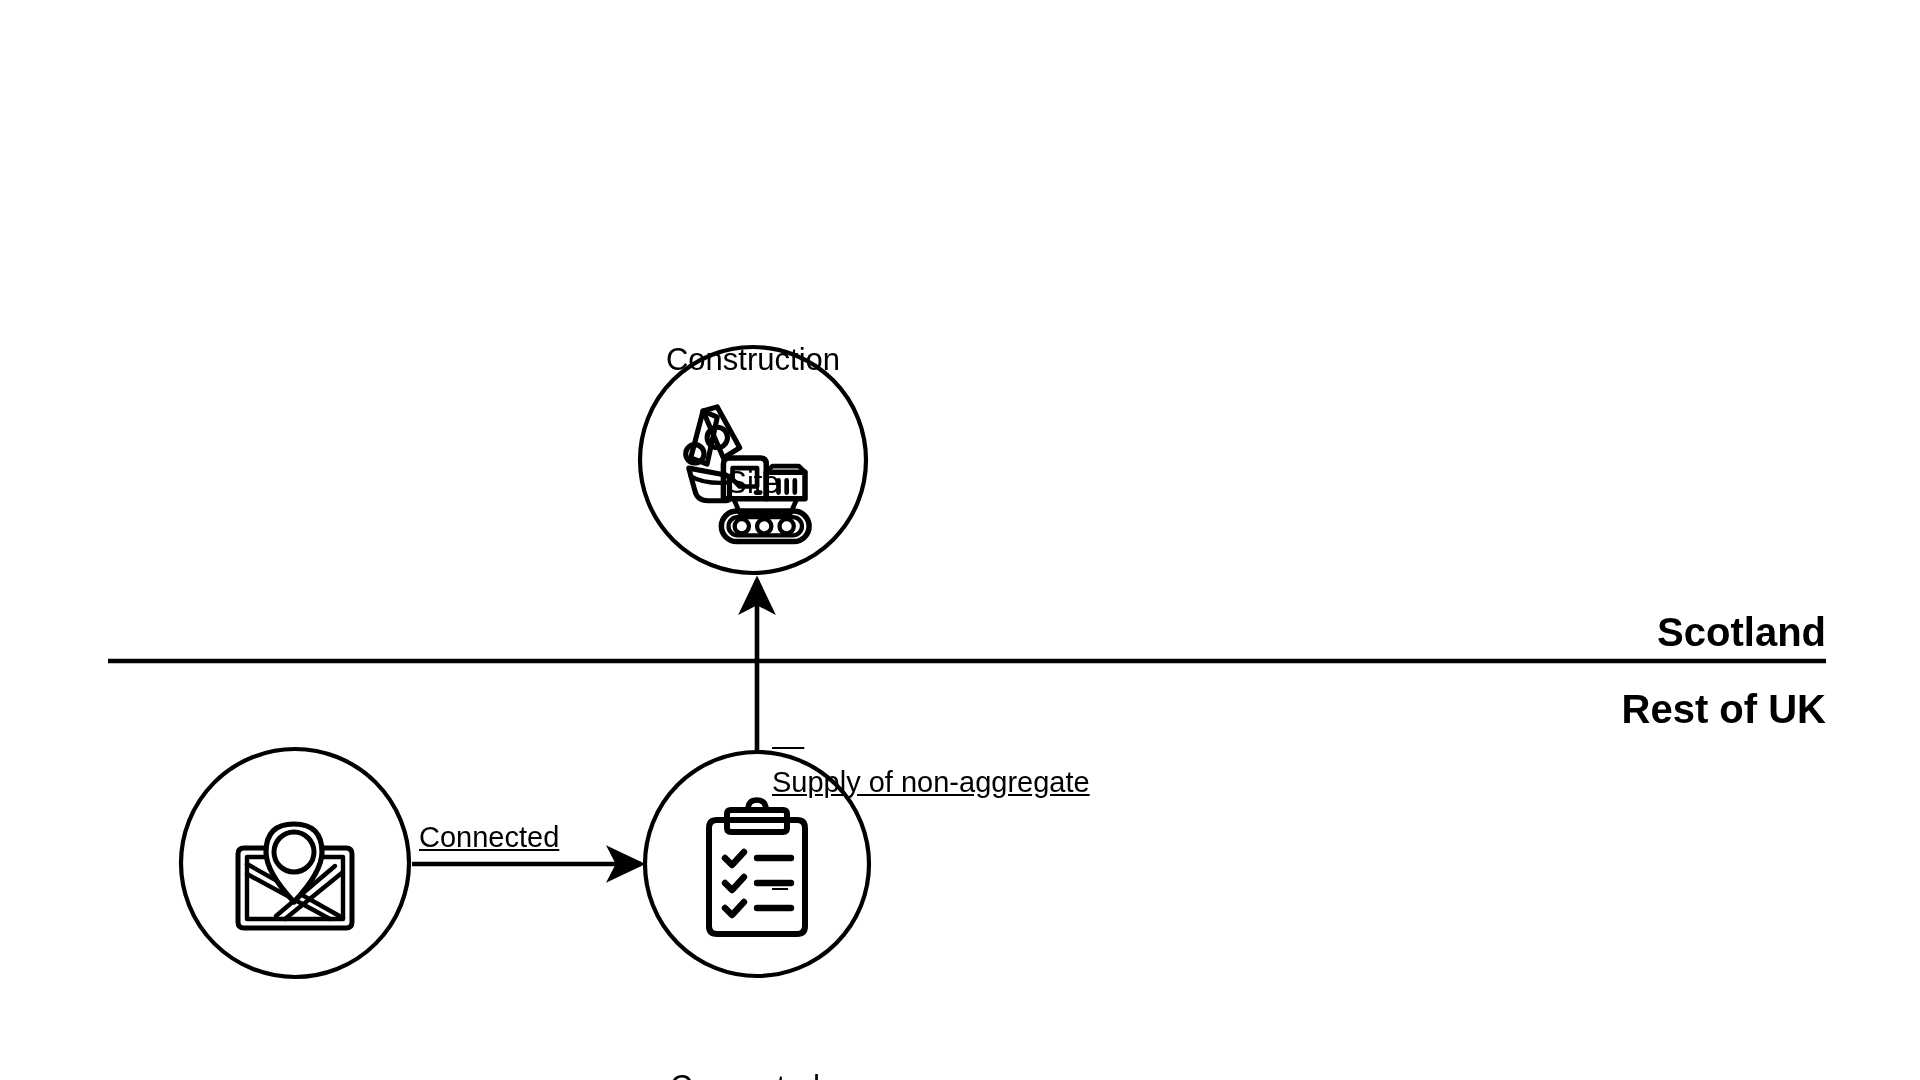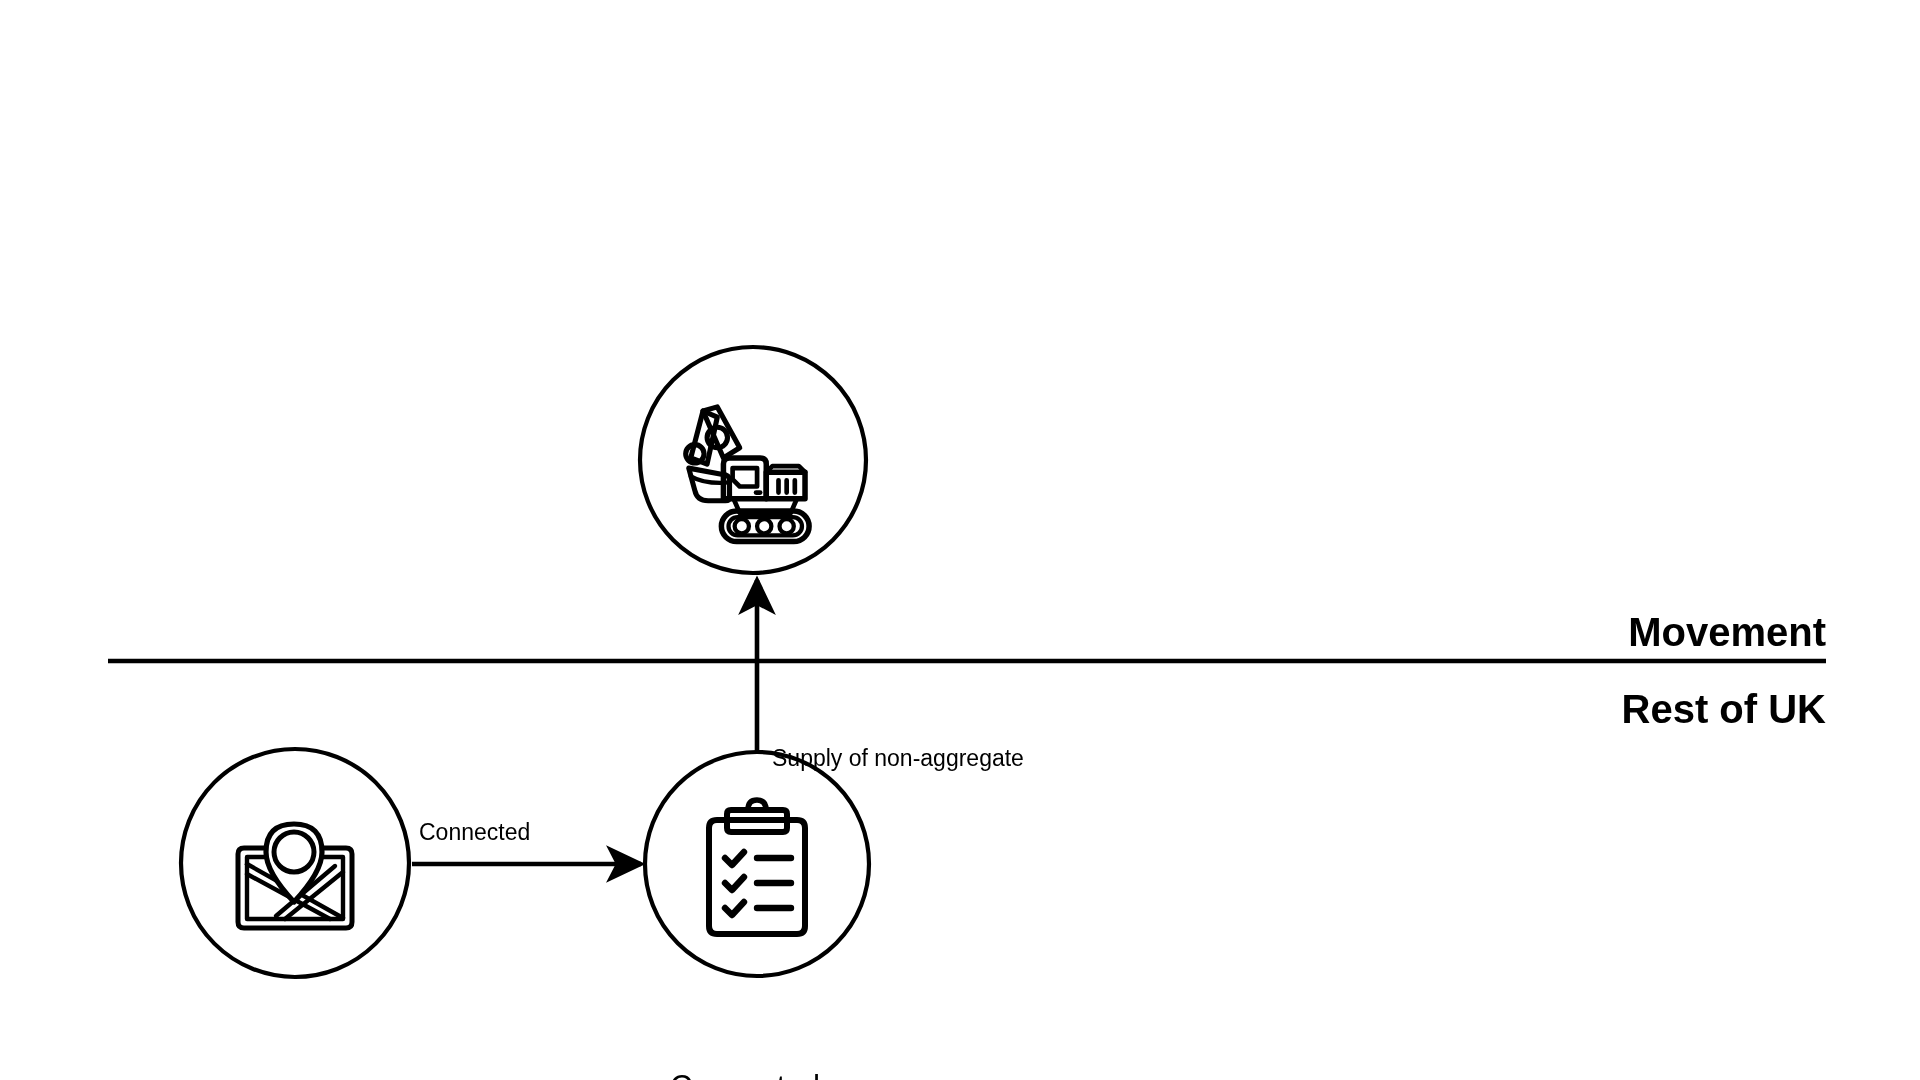--- a/index.html
+++ b/index.html
@@ -33,23 +33,24 @@
     white-space: pre;
     line-height: 1.32;
     color: #000000;
   }
   .node-title {
     font-size: 31px;
     text-align: center;
     font-weight: 400;
   }
   .edge-label {
-    font-size: 23px;
+    font-size: 29px;
     font-weight: 400;
     line-height: 1.62;
+    text-decoration: underline;
   }
   .region-label {
     font-size: 40px;
     font-weight: bold;
     text-align: right;
   }
   .centered {
     transform: translateX(-50%);
     text-align: center;
   }
@@ -143,33 +144,37 @@
       <path d="M22,81 L29,88 L41,75" stroke-width="6.4"></path>
 
       <path d="M54,81 L88,81" stroke-width="6.4"></path>
 
       <path d="M22,106 L29,113 L41,100" stroke-width="6.4"></path>
 
       <path d="M54,106 L88,106" stroke-width="6.4"></path>
     </g>
   </svg>
 
+  <div class="txt node-title centered" style="left:753px; top:258px; width:400px;">
+    <div>Construction</div>
+    <div>Site</div>
+  </div>
 
   <div class="txt node-title centered" style="left:298px; top:1006px; width:420px;">
     
   </div>
 
   <div class="txt node-title centered" style="left:745px; top:985px; width:420px;">
     <div>Connected</div>
     
   </div>
 
   <div class="txt edge-label" style="left:419px; top:814px;">Connected</div>
 
   <div class="txt edge-label" style="left:772px; top:665px; width:330px;">
     <div>Supply of non-aggregate</div>
   </div>
 
-  <div class="txt region-label" style="left:1426px; top:606px; width:400px;">Movement</div>
+  <div class="txt region-label" style="left:1426px; top:606px; width:400px;">Scotland</div>
 
   <div class="txt region-label" style="left:1426px; top:683px; width:400px;">Rest of UK</div>
 
 </div>
 
 </body></html>

